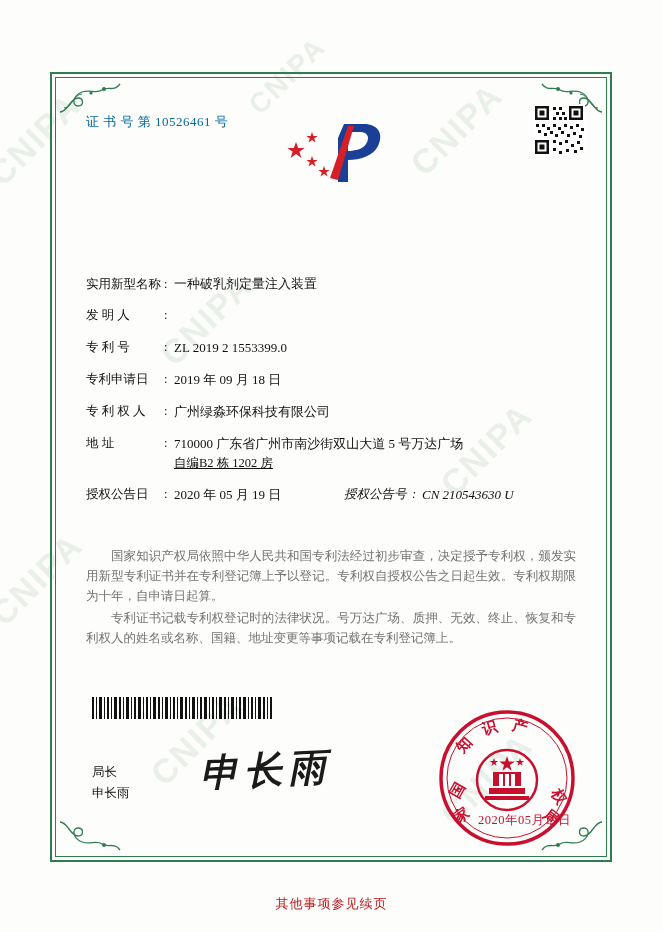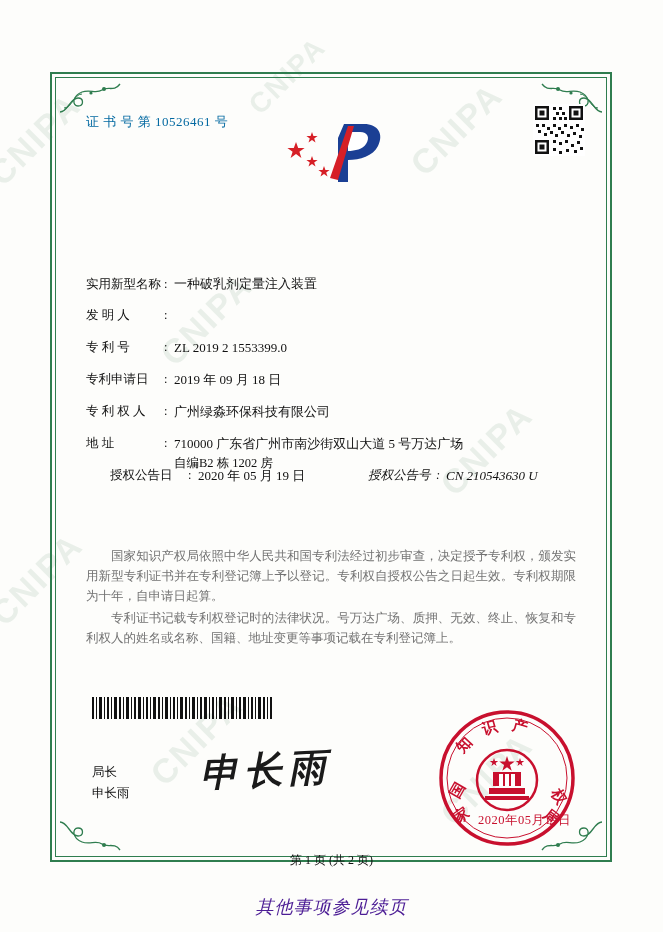--- a/index.html
+++ b/index.html
@@ -142,25 +142,26 @@
     flex: 0 0 10px;
     text-align: left;
   }
   .f-val {
     flex: 1 1 auto;
     font-size: 13px;
   }
   .addr-2 {
     margin-left: 88px;
     margin-top: -12px;
+    margin-bottom: 19px;
     font-size: 12.5px;
+    text-decoration: underline;
   }
   .two-col {
     display: flex;
-    margin-left: 24px;
   }
   .two-col .left { width: 258px; flex: 0 0 258px; display: flex; }
   .two-col .right { display: flex; font-style: italic; }
   .two-col .right .f-label { width: 68px; flex: 0 0 68px; }
 
   
   .paras {
     position: absolute;
     left: 86px;
     top: 546px;
@@ -233,24 +234,23 @@
     font-size: 12px;
     color: #111;
   }
 
   .footer-note {
     position: absolute;
     left: 0;
     right: 0;
     top: 892px;
     text-align: center;
-    font-size: 18px;
-    color: #4c1d95;
+    font-size: 13px;
+    color: #b91c1c;
     letter-spacing: 1px;
-    font-style: italic;
   }
   .footer-note .boxed {
     display: inline-block;
     padding: 3px 6px;
   }
 </style>
 </head>
 <body>
 
 <div class="page">
@@ -510,19 +510,18 @@
         <textPath href="#sealTopArc" startOffset="18%">知 识 产</textPath>
       </text>
       <text x="18" y="86" font-family="DejaVu Sans, sans-serif" font-size="15" font-weight="bold" fill="#c8102e" transform="rotate(-60 24 86)">国</text>
       <text x="20" y="112" font-family="DejaVu Sans, sans-serif" font-size="15" font-weight="bold" fill="#c8102e" transform="rotate(-35 26 112)">家</text>
       <text x="112" y="88" font-family="DejaVu Sans, sans-serif" font-size="15" font-weight="bold" fill="#c8102e" transform="rotate(60 116 88)">权</text>
       <text x="104" y="112" font-family="DejaVu Sans, sans-serif" font-size="15" font-weight="bold" fill="#c8102e" transform="rotate(38 110 112)">局</text>
     </svg>
   </div>
   <div class="seal-date">2020年05月19日</div>
 
-  <div class="page-num">第 1 页 (共 2 页)</div>
 
   <div class="footer-note">
     <span class="boxed">其他事项参见续页</span>
   </div>
 
 </div>
 
 </body></html>

